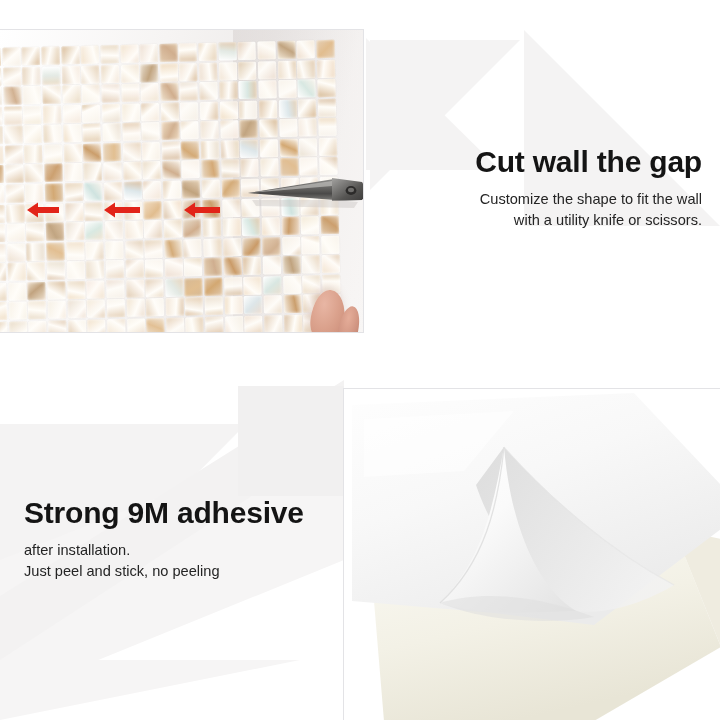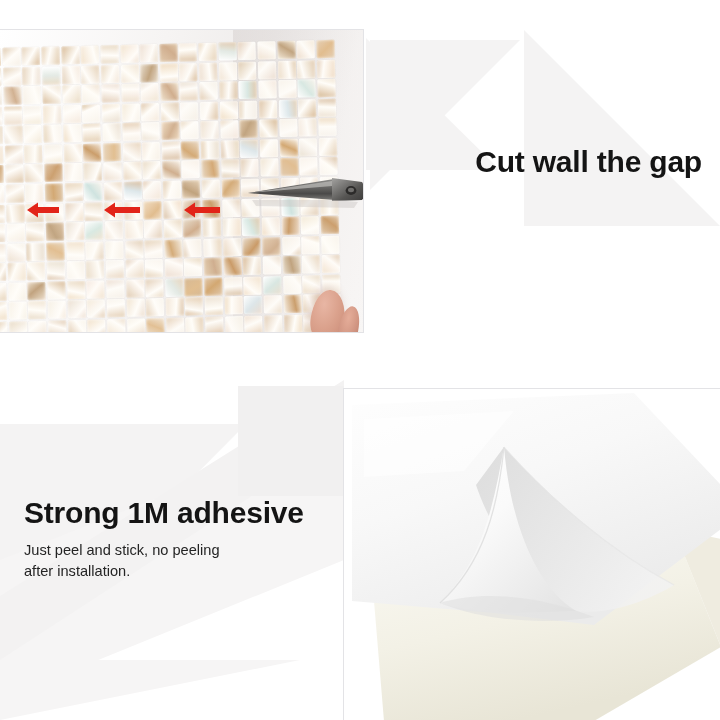--- a/index.html
+++ b/index.html
@@ -449,20 +449,24 @@
       <div class="arrow" style="left:184px; top:172px;">
         <svg width="36" height="16" viewBox="0 0 36 16">
           <polygon points="0,8 11,0.5 11,5 36,5 36,11 11,11 11,15.5" fill="#e22419"></polygon>
         </svg>
       </div>
     </div>
   </div>
 
   <div class="text-block" id="cut-text">
     <div class="headline">Cut wall the gap</div>
+    <div class="sub">
+      <div class="nowrap">Customize the shape to fit the wall</div>
+      <div class="nowrap">with a utility knife or scissors.</div>
+    </div>
   </div>
 
   <div class="photo-panel" id="adhesive-panel">
     <div class="sheet-scene">
       <svg width="377" height="332" viewBox="0 0 377 332">
         <defs>
           <linearGradient id="topsheet" x1="0" y1="0" x2="0.55" y2="1">
             <stop offset="0%" stop-color="#fefefe"></stop>
             <stop offset="45%" stop-color="#f8f8f8"></stop>
             <stop offset="100%" stop-color="#ebebeb"></stop>
@@ -503,20 +507,20 @@
         <path d="M160,58 C206,110 266,162 330,196" fill="none" stroke="#e6e6e6" stroke-width="1.1" opacity=".7"></path>
 
         <path d="M96,214 C140,200 200,208 250,228 C200,236 140,232 96,214 Z" fill="#dedede" opacity=".55"></path>
 
         <polygon points="20,30 170,22 120,82 20,88" fill="#ffffff" opacity=".55"></polygon>
       </svg>
     </div>
   </div>
 
   <div class="text-block" id="adh-text">
-    <div class="headline">Strong 1M adhesive</div>
+    <div class="headline">Strong 9M adhesive</div>
     <div class="sub">
+      <div class="nowrap">after installation.</div>
       <div class="nowrap">Just peel and stick, no peeling</div>
-      <div class="nowrap">after installation.</div>
     </div>
   </div>
 
 </div>
 
 </body></html>

